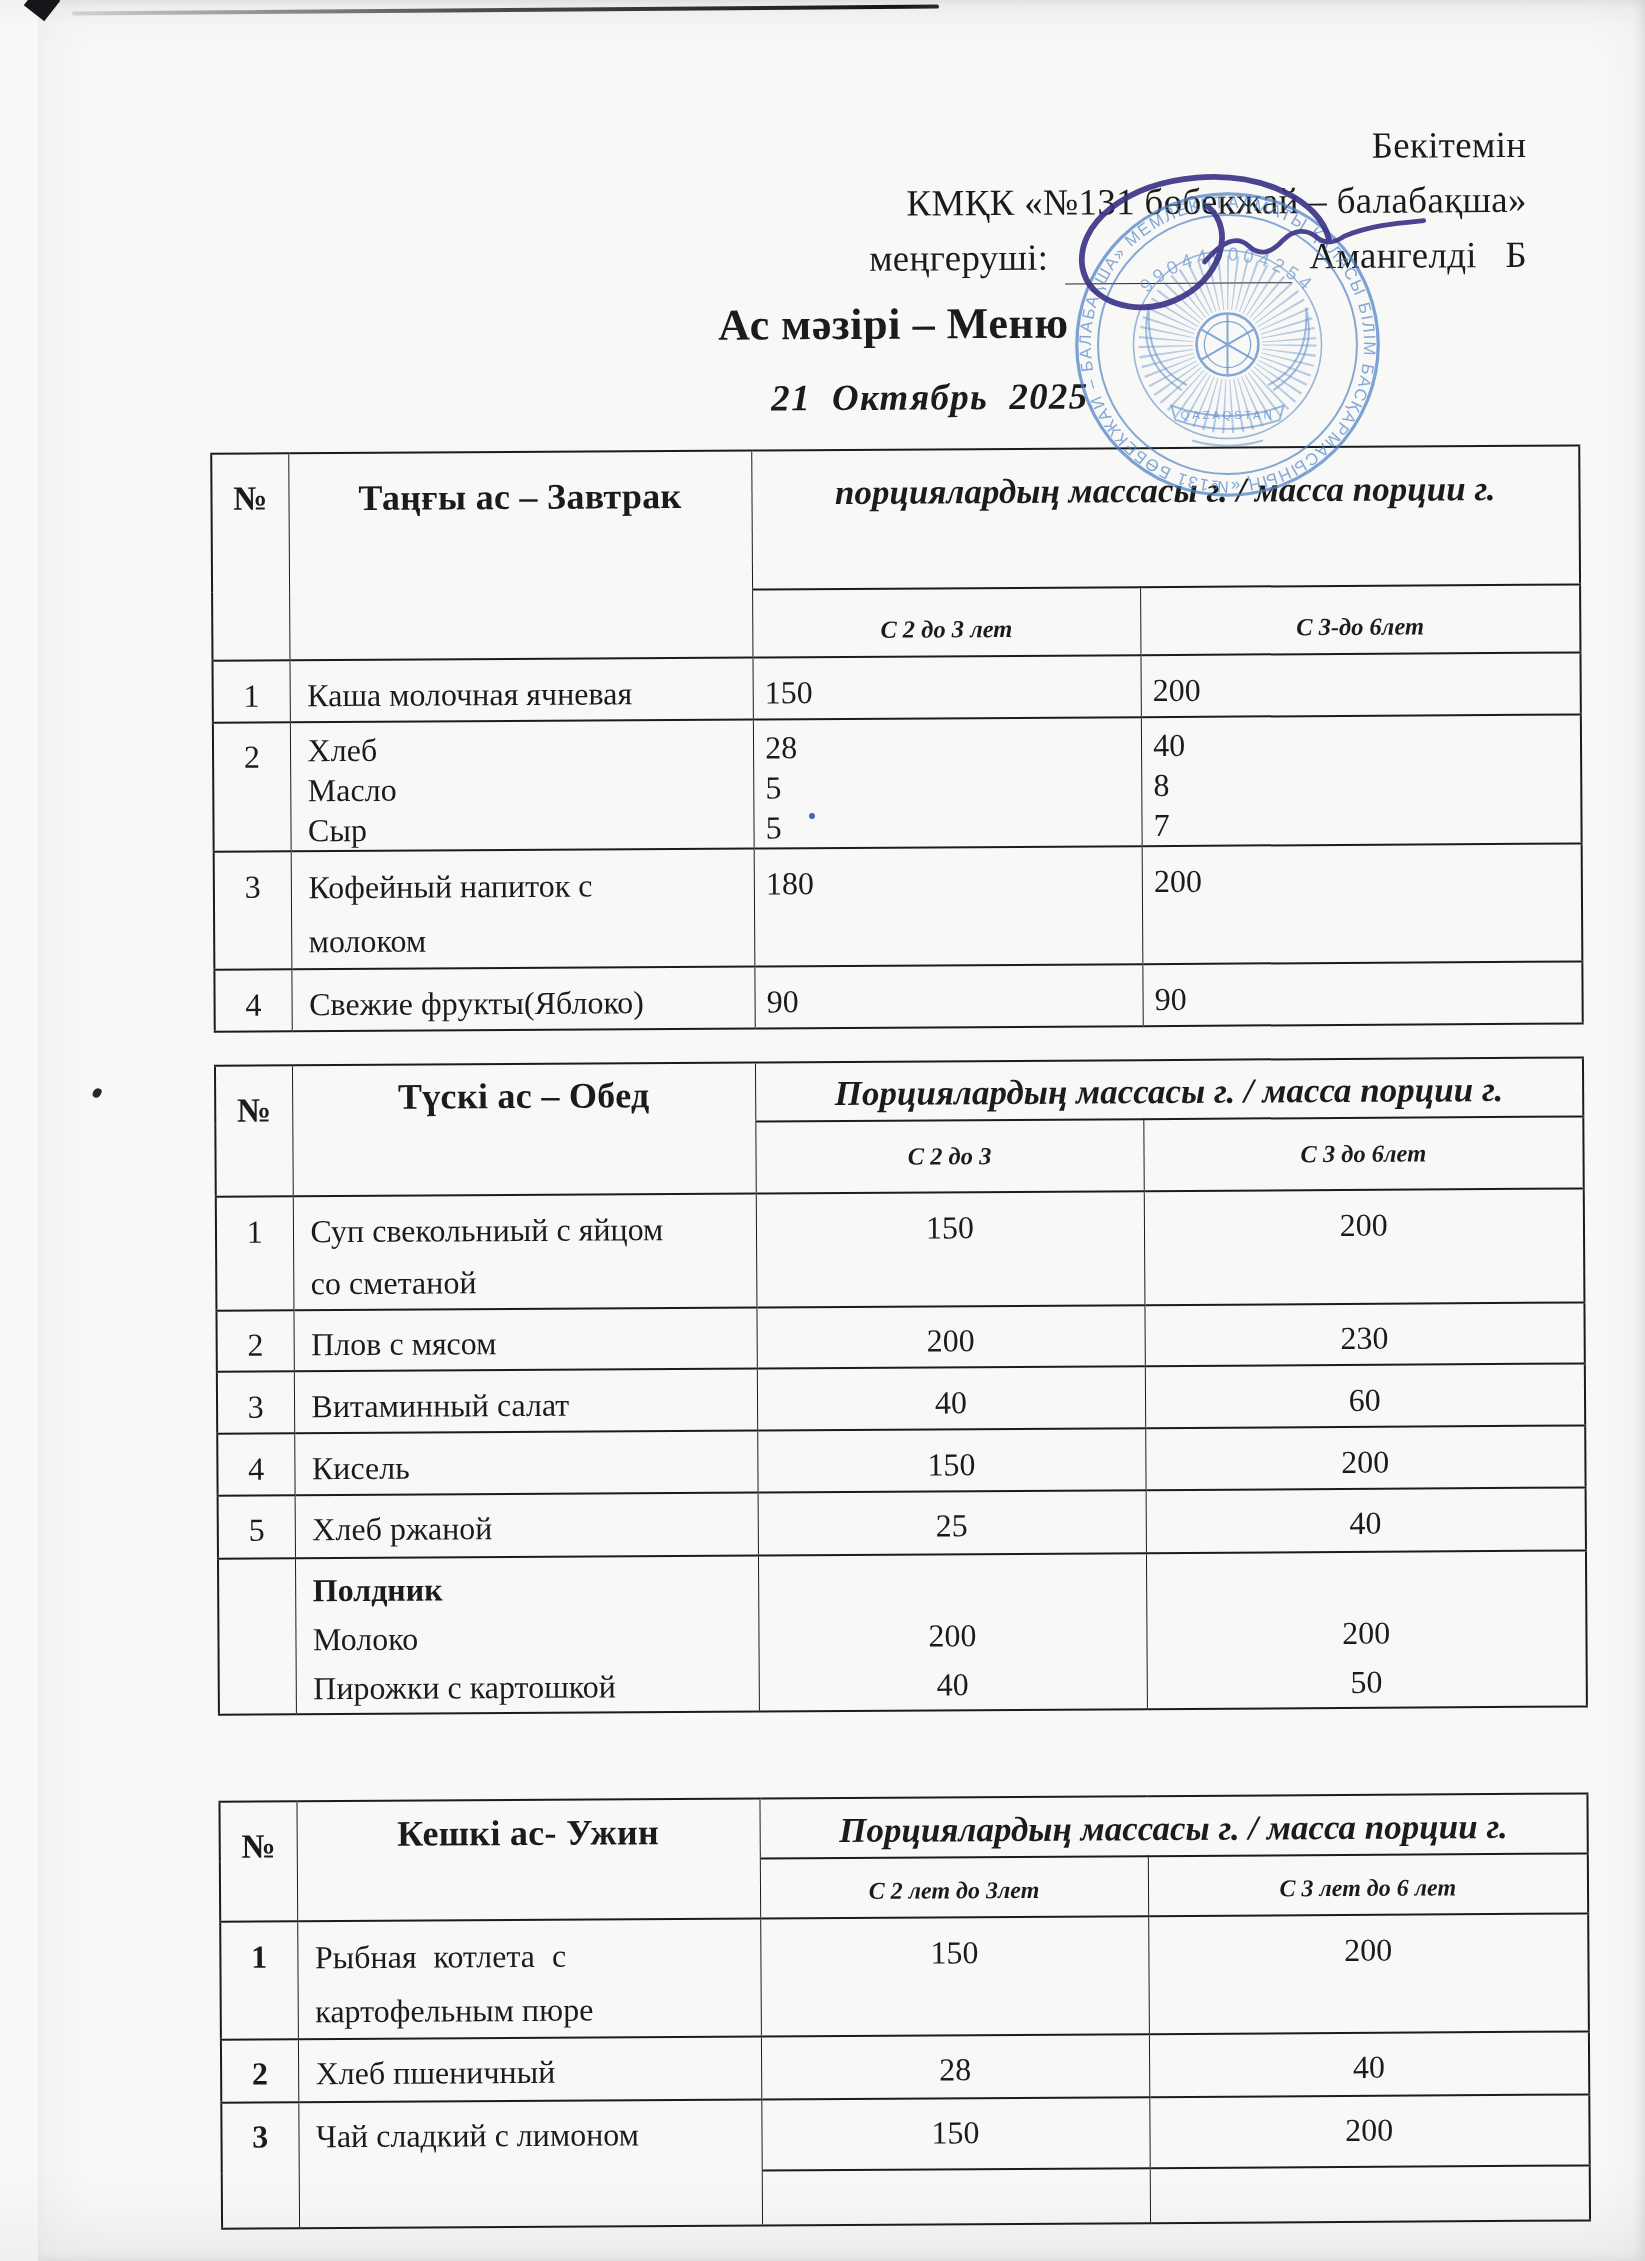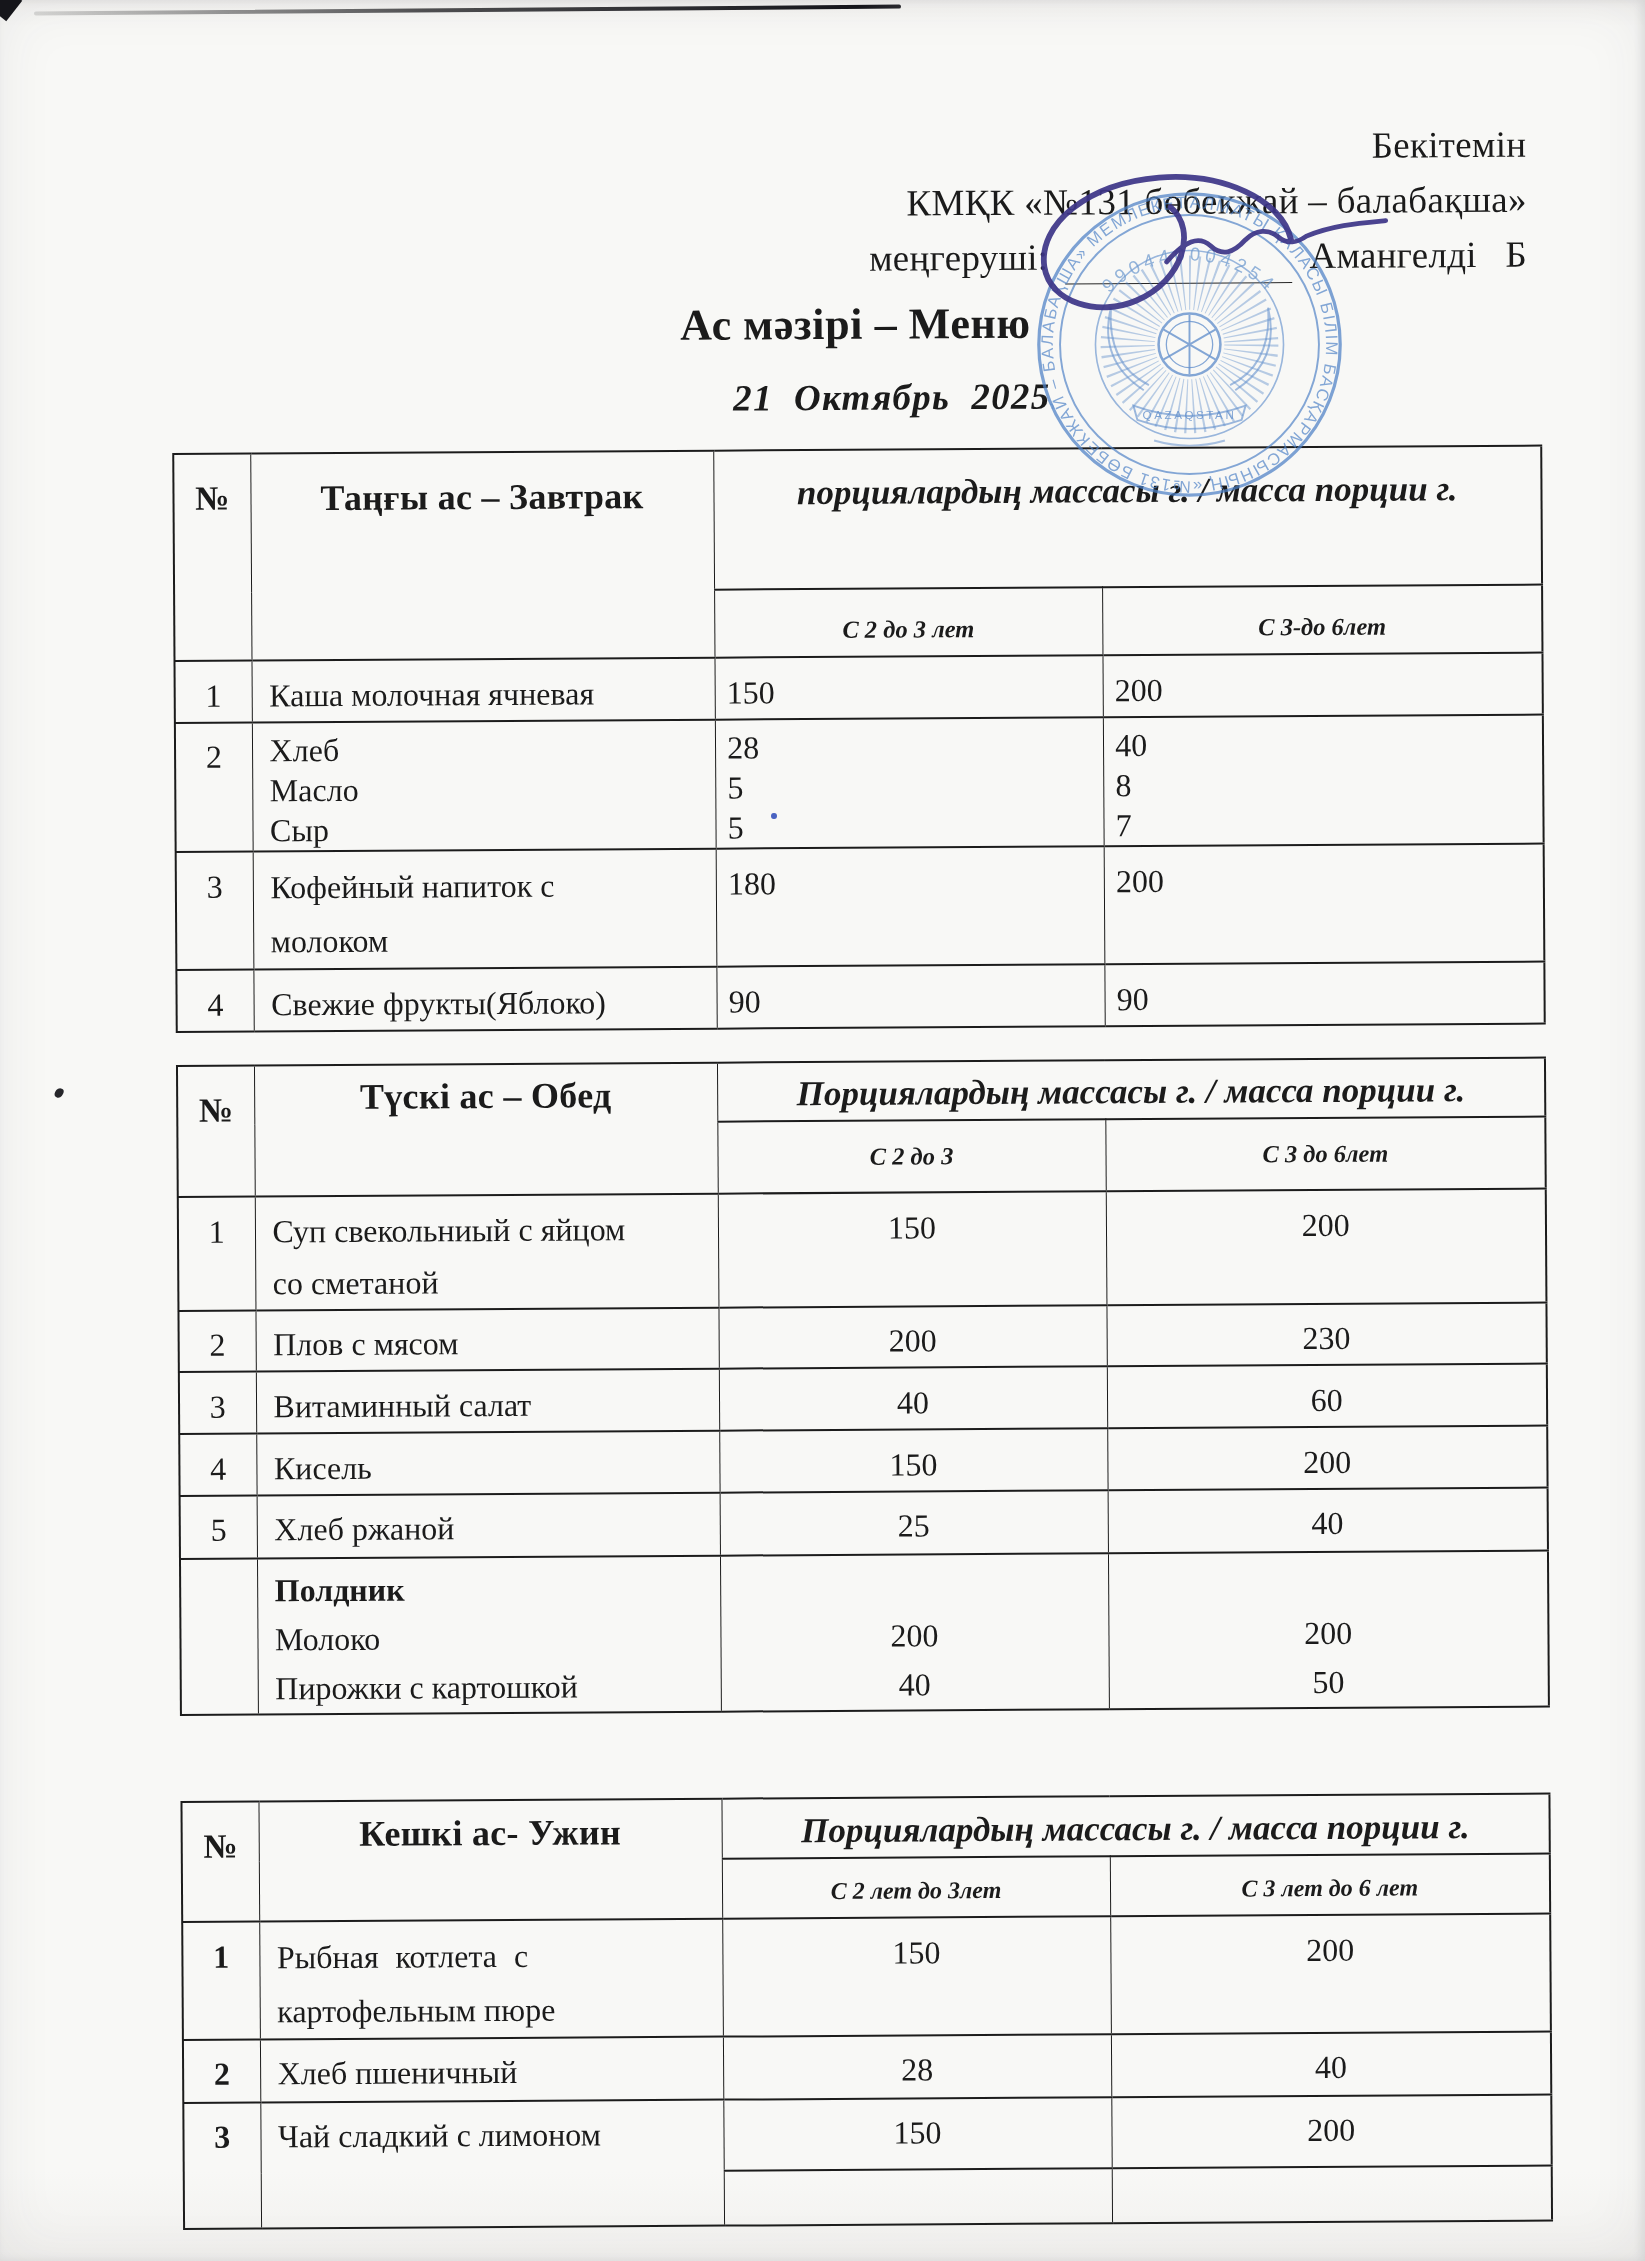--- a/index.html
+++ b/index.html
@@ -1,21 +1,21 @@
 <!DOCTYPE html>
 <html style="font-size:10.3px"><head>
 <meta charset="utf-8">
 <style>
   html,body{margin:0;padding:0;}
   body{
     width:1645px;height:2261px;position:relative;overflow:hidden;
     background:linear-gradient(180deg,#f2f1ef 0,#f8f8f6 26px,#f8f8f6 96%,#f1f0ee 100%);
     font-family:"Liberation Serif","DejaVu Serif",serif;color:#1b1b1b;
   }
-  .page{position:absolute;inset:0;}
+  .page{position:absolute;inset:0;margin-left:38px;}
   .sheet{position:absolute;inset:0;transform:rotate(-0.35deg);transform-origin:50% 40%;}
   .pre{white-space:pre;}
   
   .art{position:absolute;pointer-events:none;}
   .art-topline{left:34px;top:7.7px;width:867px;height:3.9px;border-radius:1.9px;
     background:linear-gradient(90deg,rgba(40,40,40,.15),rgba(25,25,28,.75) 45%,#14141a 95%,rgba(20,20,26,.9));
     transform:rotate(-0.45deg);}
   .art-corner{left:-9px;top:-10.3px;width:26px;height:26px;background:#15151a;transform:rotate(38deg);}
   .art-dot{left:55px;top:1088px;width:8.4px;height:10.3px;background:#26262b;border-radius:60% 40% 55% 45%;transform:rotate(24deg);}
   .art-blue{left:771px;top:813px;width:5.8px;height:6.4px;background:#2c49b8;border-radius:50%;opacity:.85;}

